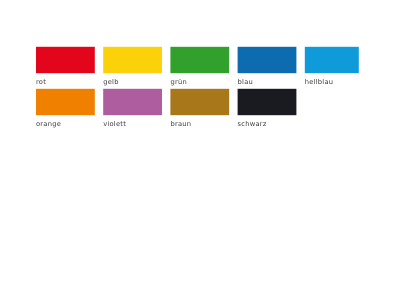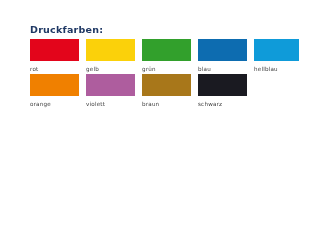--- a/index.html
+++ b/index.html
@@ -62,21 +62,20 @@
     color: #3C3C3C;
     letter-spacing: 0.2px;
     white-space: nowrap;
   }
 </style>
 </head>
 <body style="background: rgb(255, 255, 255);">
 
 <div id="legend-panel" style="background: rgb(255, 255, 255);">
 
-  <div id="legend-title" style="color: rgb(31, 56, 100);">Druckfarben:</div>
 
   <div class="swatch-row" id="swatch-row-1">
     <div class="swatch-cell">
       <span class="swatch-chip" style="background: rgb(227, 5, 27);"></span>
       <span class="swatch-label" style="color: rgb(60, 60, 60);">rot</span>
     </div>
     <div class="swatch-cell">
       <span class="swatch-chip" style="background: rgb(251, 209, 10);"></span>
       <span class="swatch-label" style="color: rgb(60, 60, 60);">gelb</span>
     </div>

